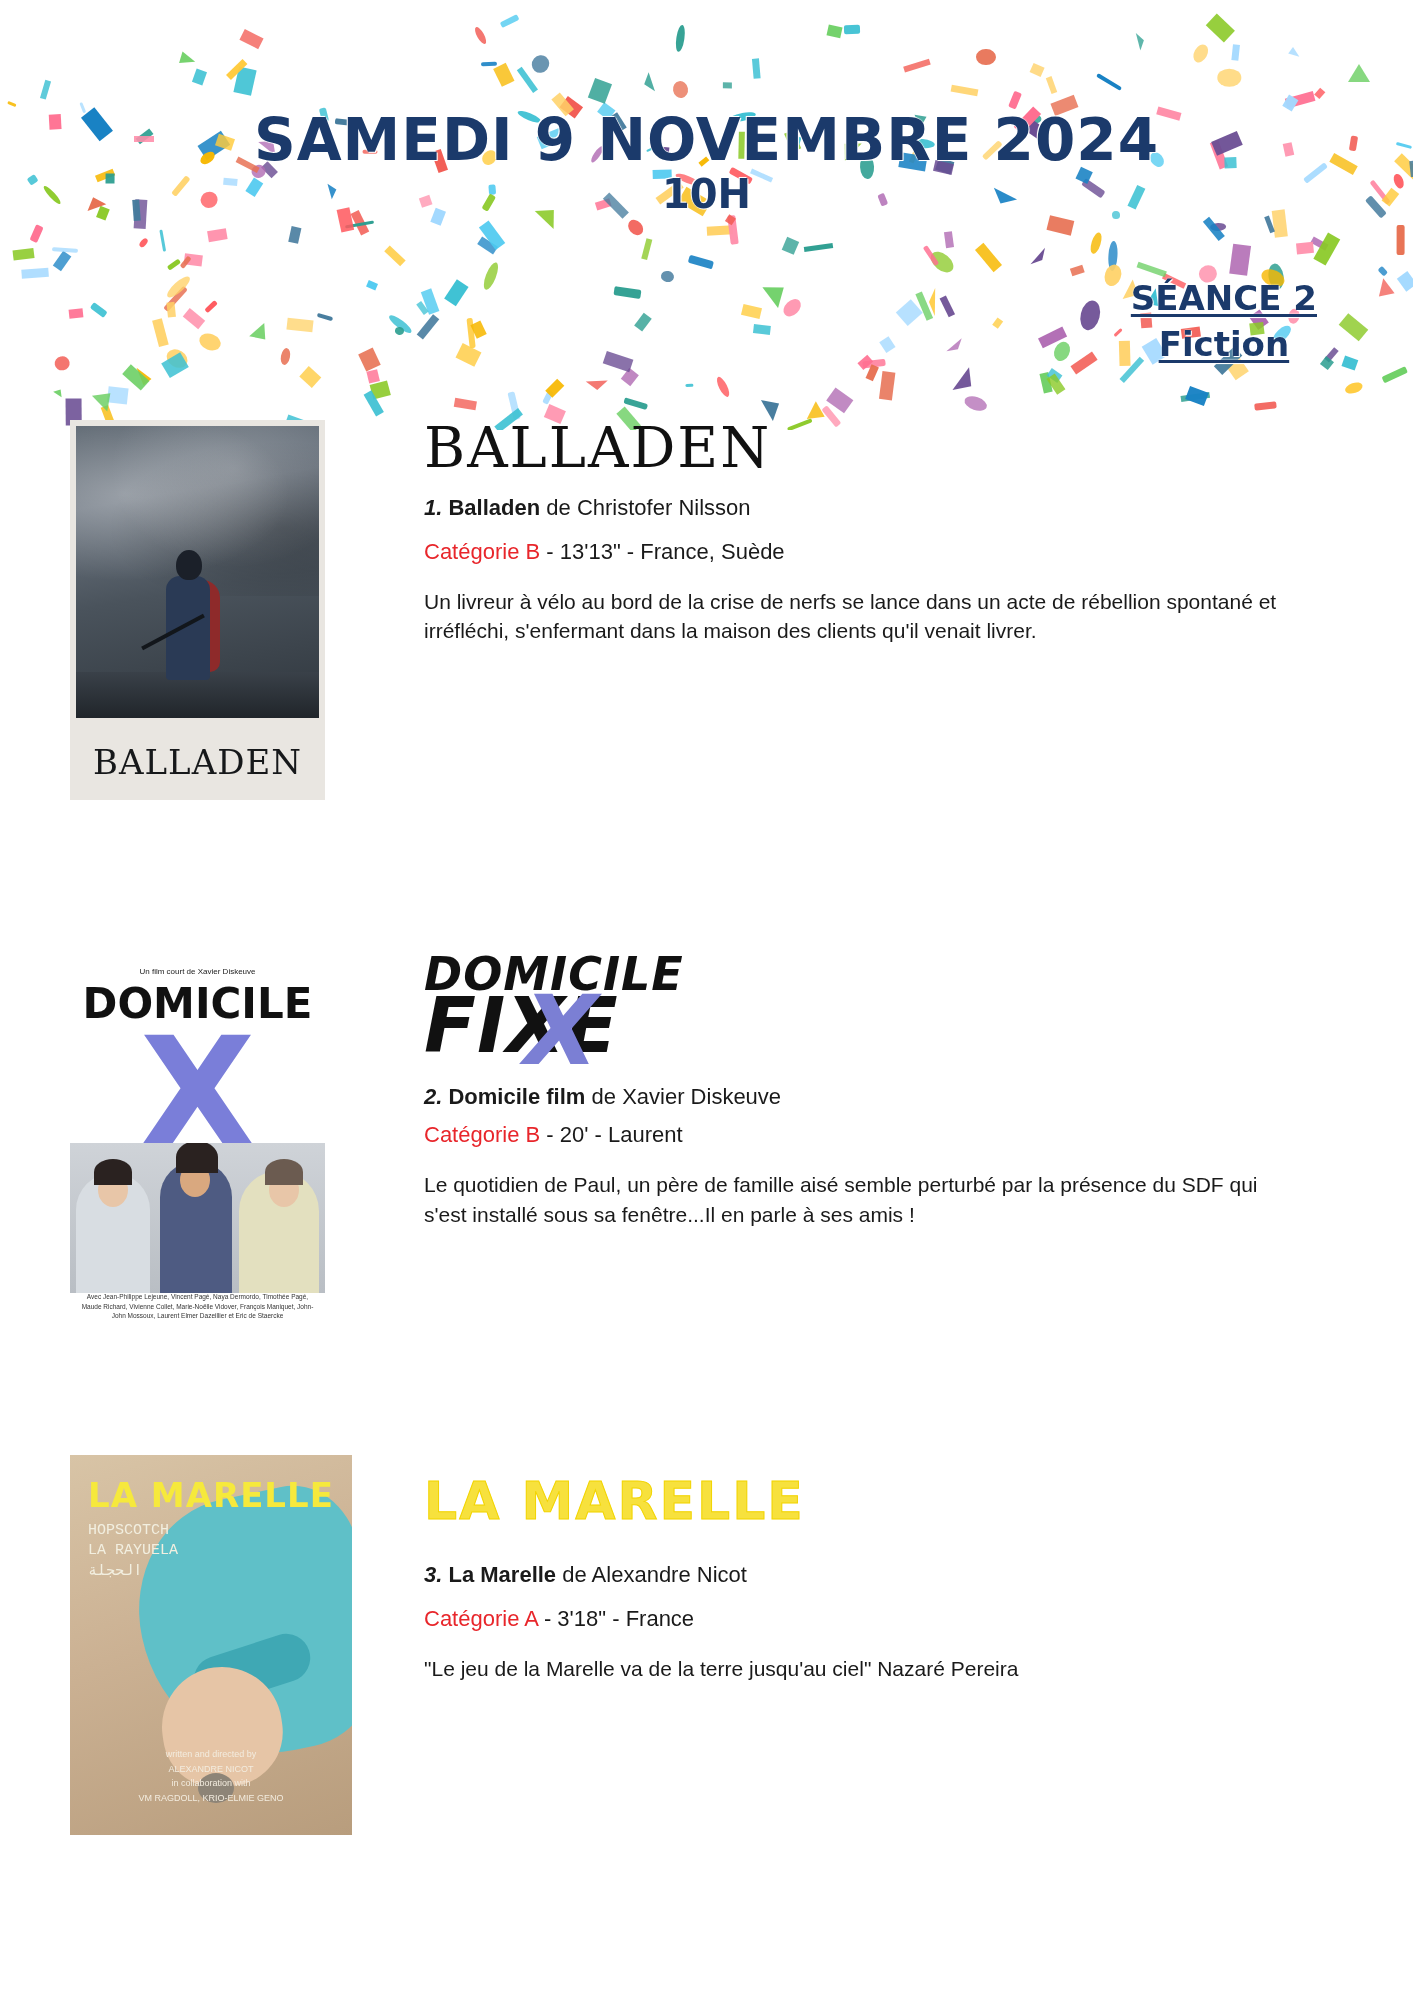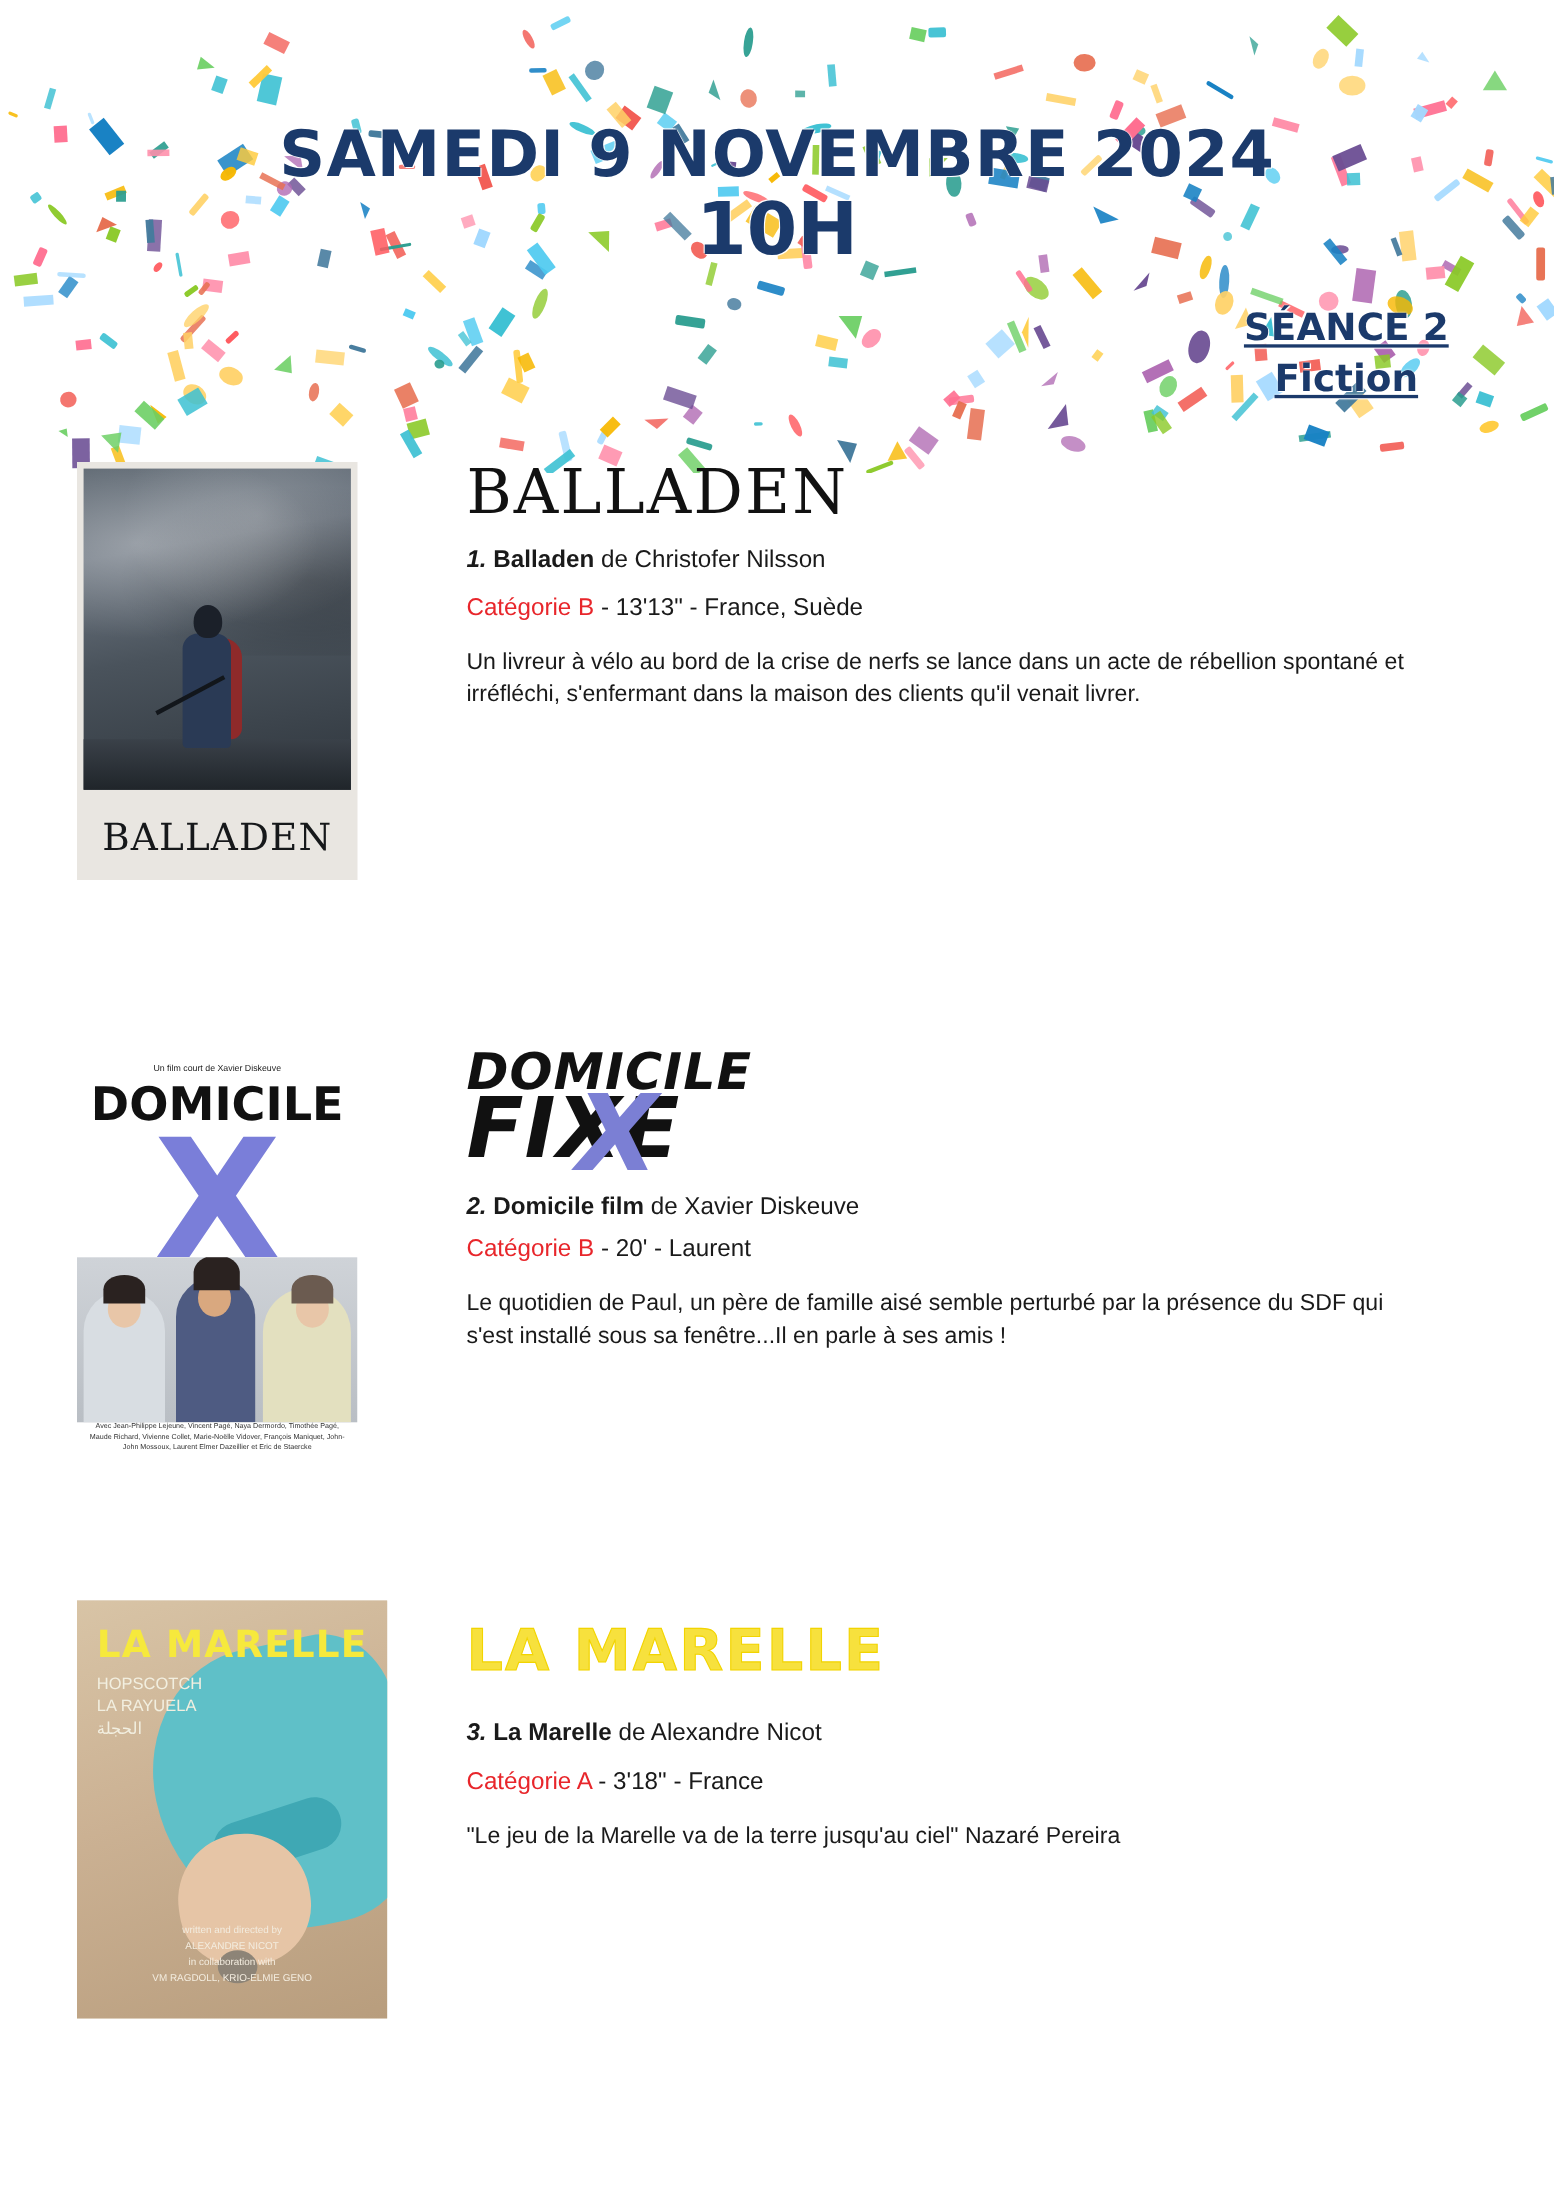--- a/index.html
+++ b/index.html
@@ -37,21 +37,21 @@
     font-weight: bold;
     font-size: 58px;
     letter-spacing: 1px;
     color: #1b3a6b;
     line-height: 1.05;
     text-shadow: 0 0 2px #fff, 1px 1px 0 #fff, -1px -1px 0 #fff;
   }
   #header-text .line2 {
     font-family: "DejaVu Sans", sans-serif;
     font-weight: bold;
-    font-size: 66px;
+    font-size: 40px;
     color: #1b3a6b;
     line-height: 1.15;
     text-shadow: 0 0 2px #fff, 1px 1px 0 #fff, -1px -1px 0 #fff;
   }
 
   #seance-block {
     position: absolute;
     top: 278px;
     right: 96px;
     text-align: center;
@@ -305,21 +305,21 @@
     background: #8d8477;
     border-radius: 50%;
   }
   #poster-marelle .t-main {
     position: absolute; top: 20px; left: 18px;
     font-family: "DejaVu Sans", sans-serif; font-weight: bold;
     font-size: 34px; color: #f6e93c; letter-spacing: 1px;
   }
   #poster-marelle .t-sub {
     position: absolute; top: 66px; left: 18px;
-    font-family: Liberation Sans, sans-serif;
+    font-family: Liberation Mono, monospace;
     font-size: 15px; color: #f2efe0; line-height: 1.35;
   }
   #poster-marelle .t-credits {
     position: absolute; bottom: 30px; left: 0; right: 0;
     text-align: center;
     font-size: 9px; color: #f3ecdf; line-height: 1.6;
   }
 </style>
 </head>
 <body>

